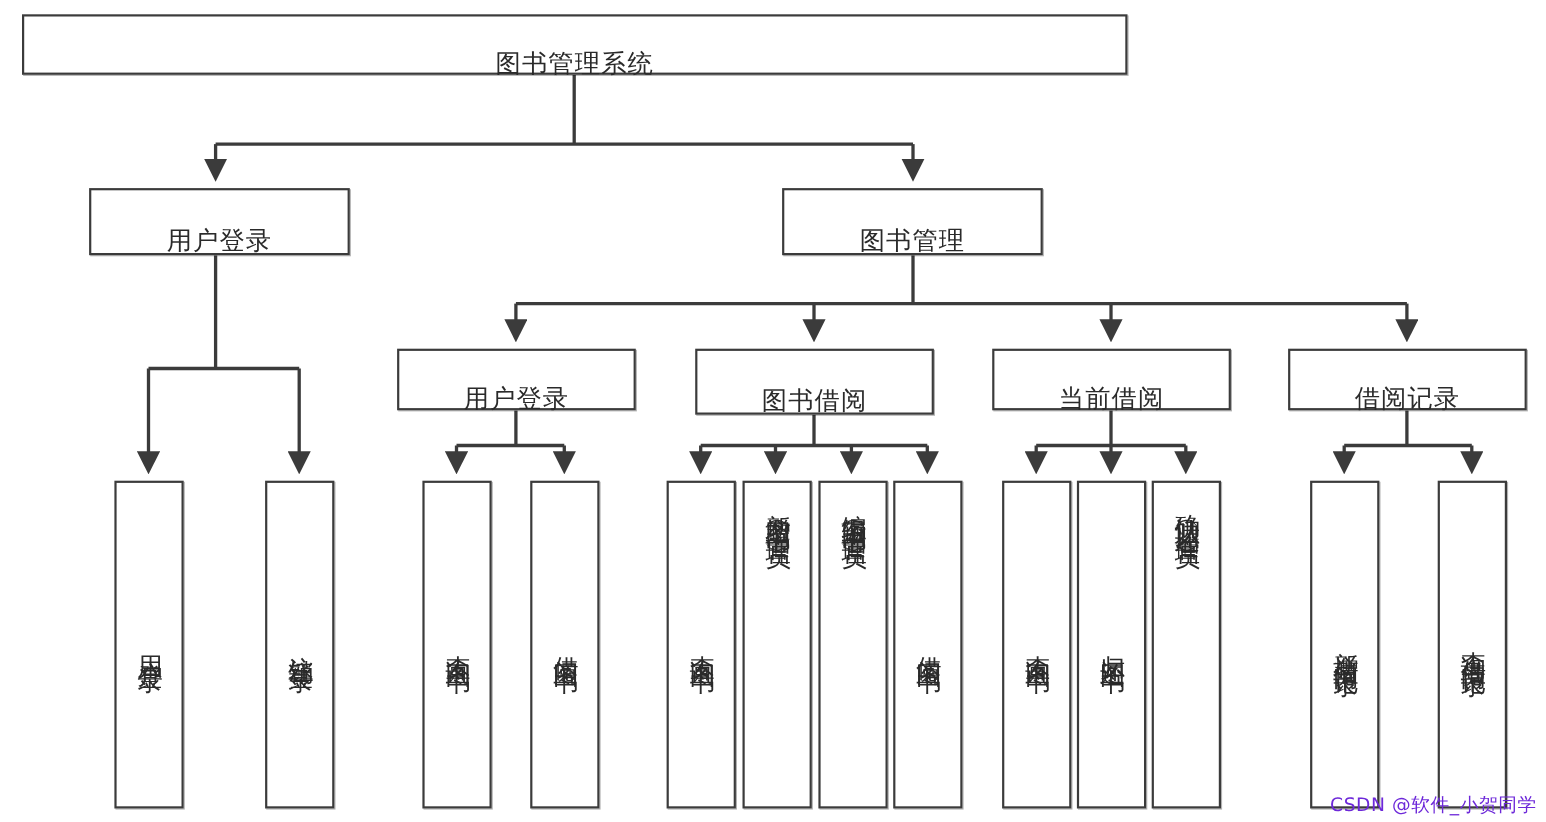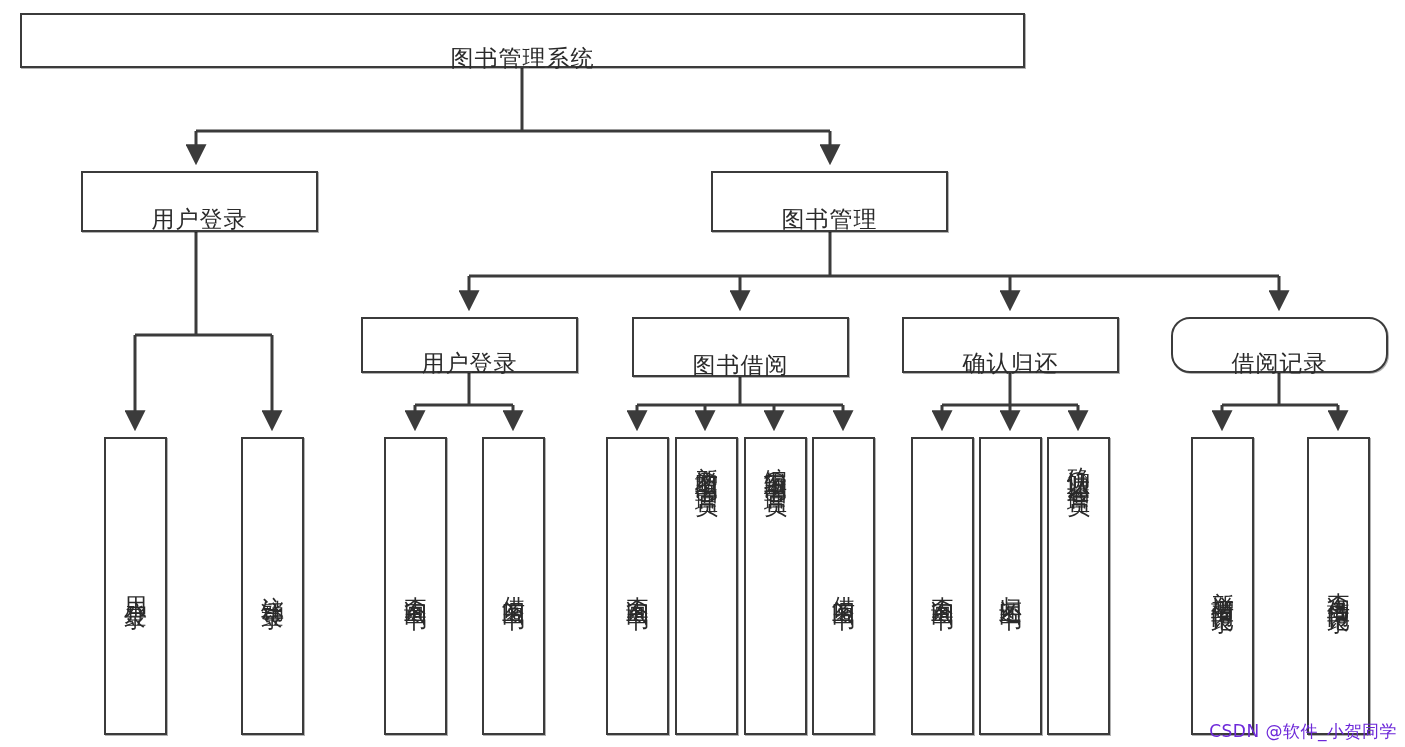--- a/index.html
+++ b/index.html
@@ -148,23 +148,23 @@
     <span class="label">图书管理</span>
   </div>
 
   <div class="node horiz" style="left:361px; top:317px; width:217px; height:56px;">
     <span class="label">用户登录</span>
   </div>
   <div class="node horiz" style="left:632px; top:317px; width:217px; height:60px;">
     <span class="label">图书借阅</span>
   </div>
   <div class="node horiz" style="left:902px; top:317px; width:217px; height:56px;">
-    <span class="label">确认归还</span>
-  </div>
-  <div class="node horiz" style="left:1171px; top:317px; width:217px; height:56px;border-radius:19px;">
+    <span class="label">当前借阅</span>
+  </div>
+  <div class="node horiz" style="left:1171px; top:317px; width:217px; height:56px;">
     <span class="label">借阅记录</span>
   </div>
 
   <div class="node vert centered" style="left:104px; top:437px; width:63px; height:298px;">
     <span class="label">用户登录</span>
   </div>
   <div class="node vert centered" style="left:241px; top:437px; width:63px; height:298px;">
     <span class="label">注销登录</span>
   </div>
 

